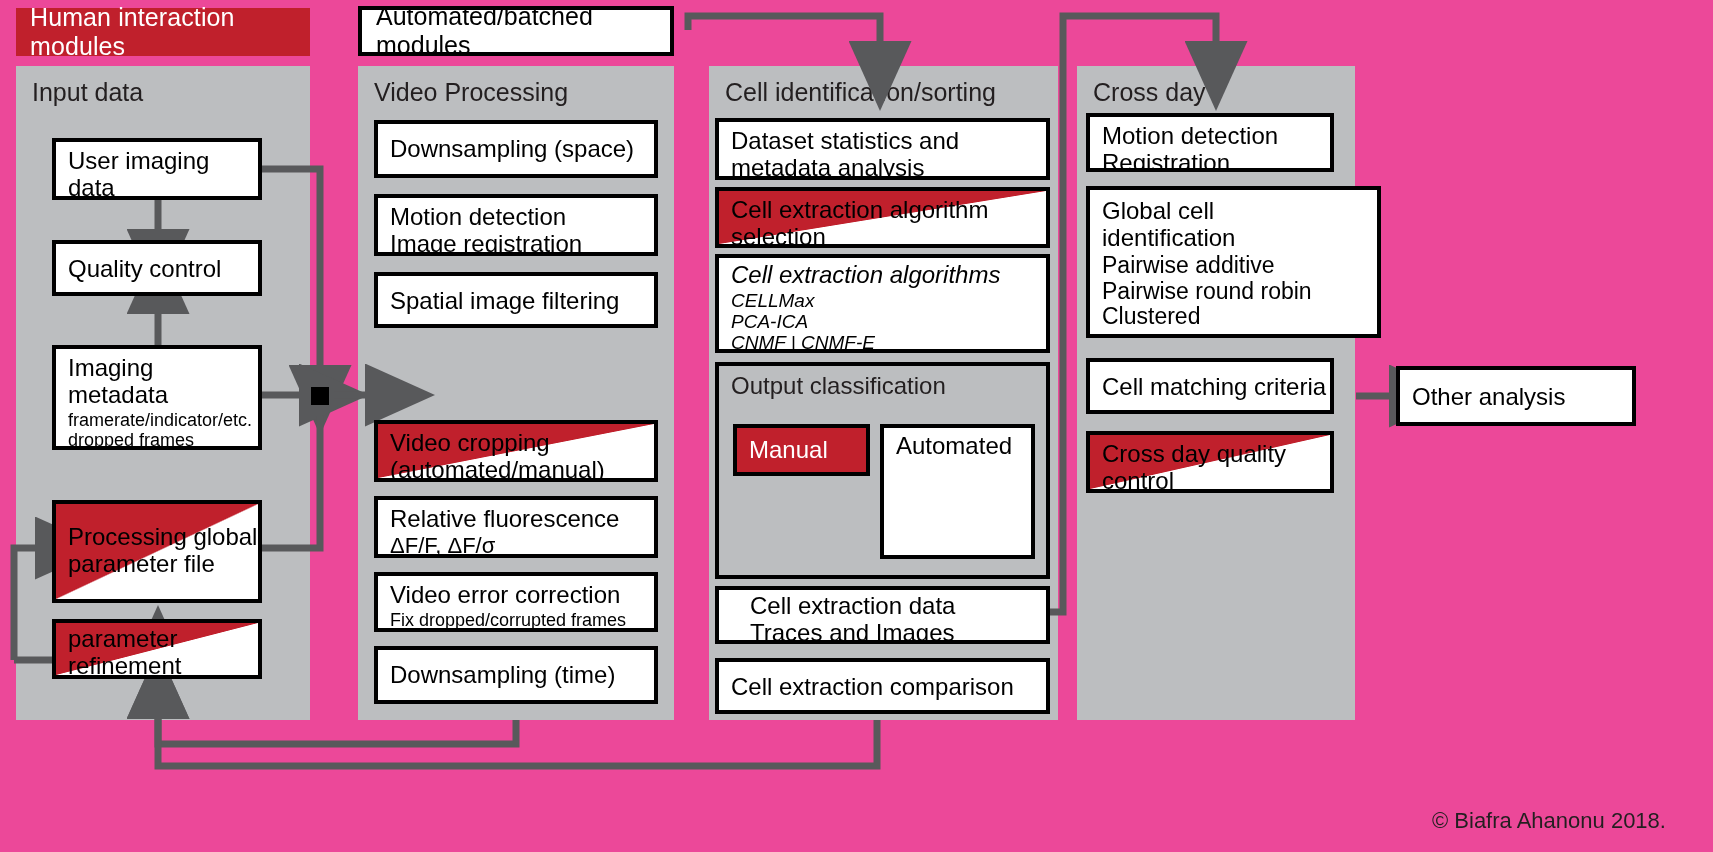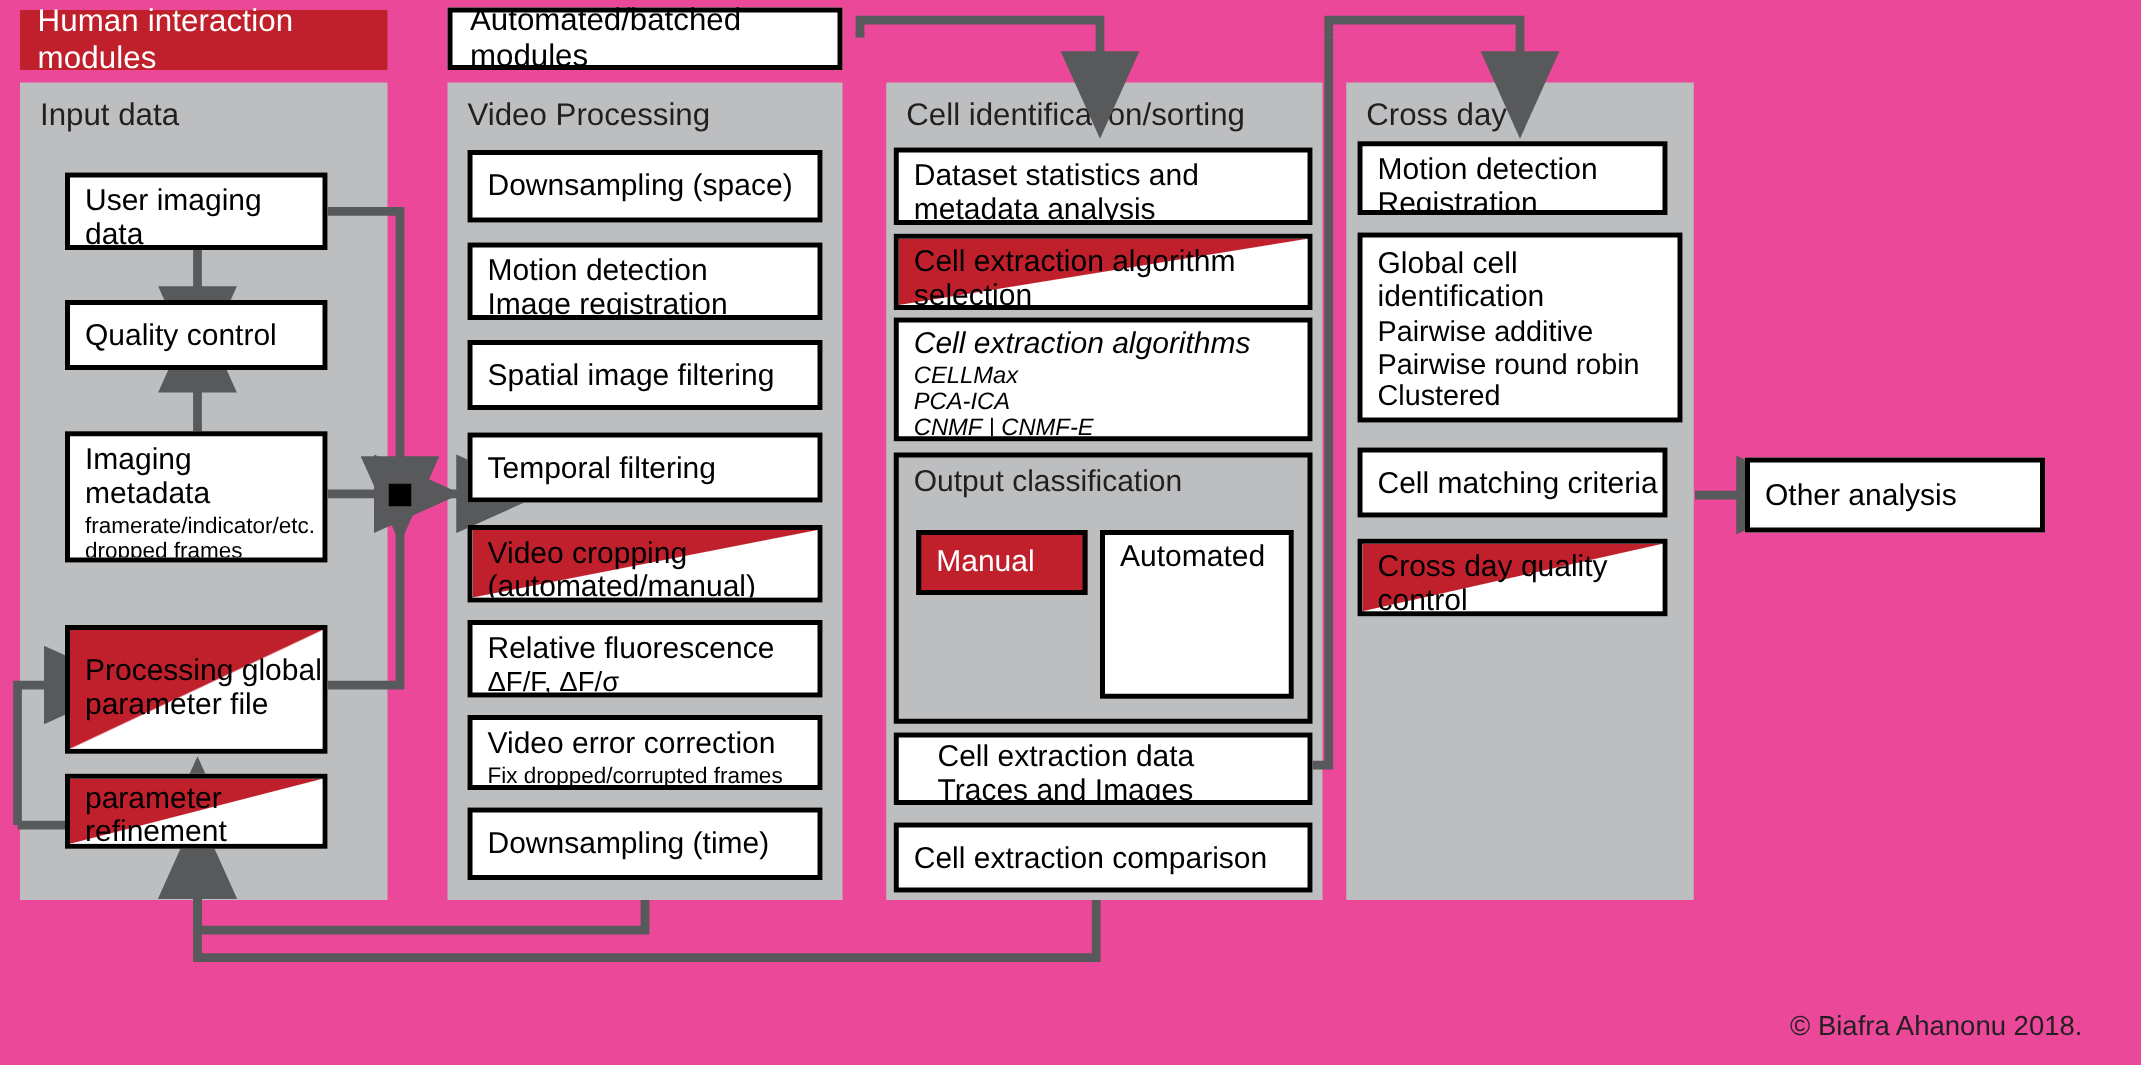--- a/index.html
+++ b/index.html
@@ -172,25 +172,20 @@
 Image registration</div>
     </div>
   </div>
 
   <div class="abs node" style="left:374px;top:272px;width:284px;height:56px;">
     <div class="inner" style="padding-top:12px;">
       <div class="ttl">Spatial image  filtering</div>
     </div>
   </div>
 
-  <div class="abs node" style="left:374px;top:346px;width:284px;height:56px;">
-    <div class="inner" style="padding-top:12px;">
-      <div class="ttl">Temporal filtering</div>
-    </div>
-  </div>
 
   <div class="abs node split" style="left:374px;top:420px;width:284px;height:62px;">
     <div class="inner">
       <div class="ttl">Video cropping
 (automated/manual)</div>
     </div>
   </div>
 
   <div class="abs node" style="left:374px;top:496px;width:284px;height:62px;">
     <div class="inner">
@@ -263,21 +258,21 @@
     </div>
   </div>
 
   <div class="abs node" style="left:1086px;top:113px;width:248px;height:59px;">
     <div class="inner">
       <div class="ttl">Motion detection
 Registration</div>
     </div>
   </div>
 
-  <div class="abs node" style="left:1086px;top:186px;width:260px;height:152px;">
+  <div class="abs node" style="left:1086px;top:186px;width:295px;height:152px;">
     <div class="inner" style="padding-top:8px;">
       <div class="ttl">Global cell
 identification</div>
       <div class="sub" style="font-size:23px;">Pairwise additive
 Pairwise round robin
 Clustered
 etc.</div>
     </div>
   </div>
 

